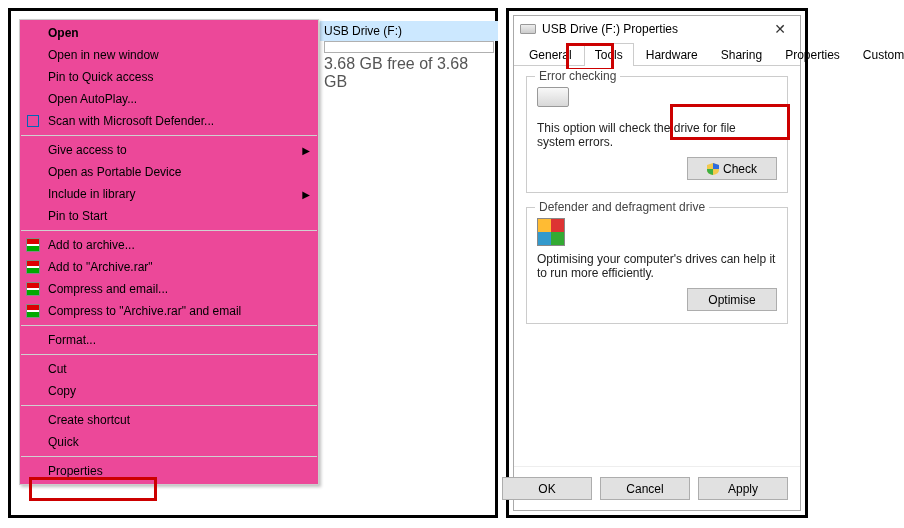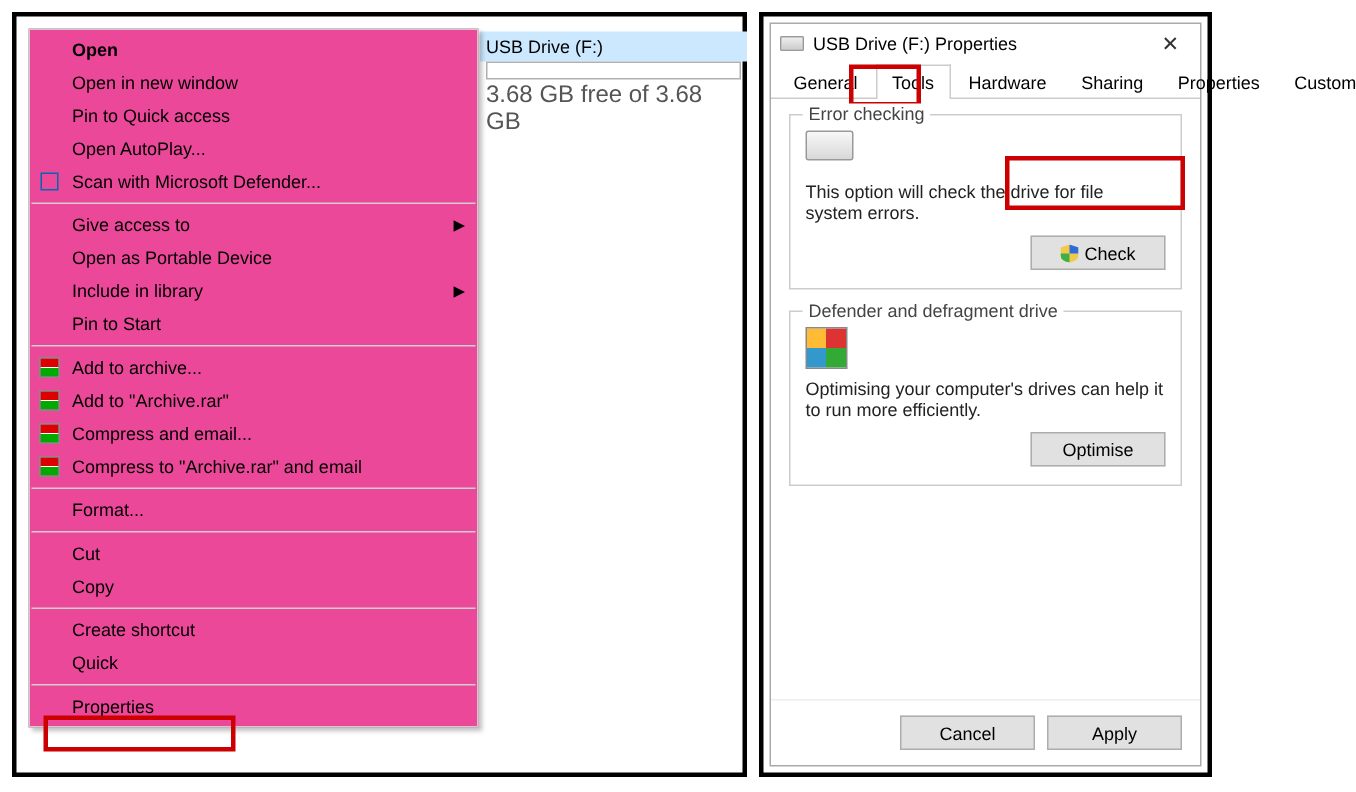--- a/index.html
+++ b/index.html
@@ -205,20 +205,23 @@
           <button class="win-btn">
             <span>Optimise</span>
           </button>
         </div>
       </div>
 
     </div>
 
     <div class="dlg-footer">
       <button class="win-btn">
+          <span>OK</span>
+        </button>
+      <button class="win-btn">
           <span>Cancel</span>
         </button>
       <button class="win-btn">
           <span>Apply</span>
         </button>
     </div>
   </div>
 </div>
 
 </body></html>

